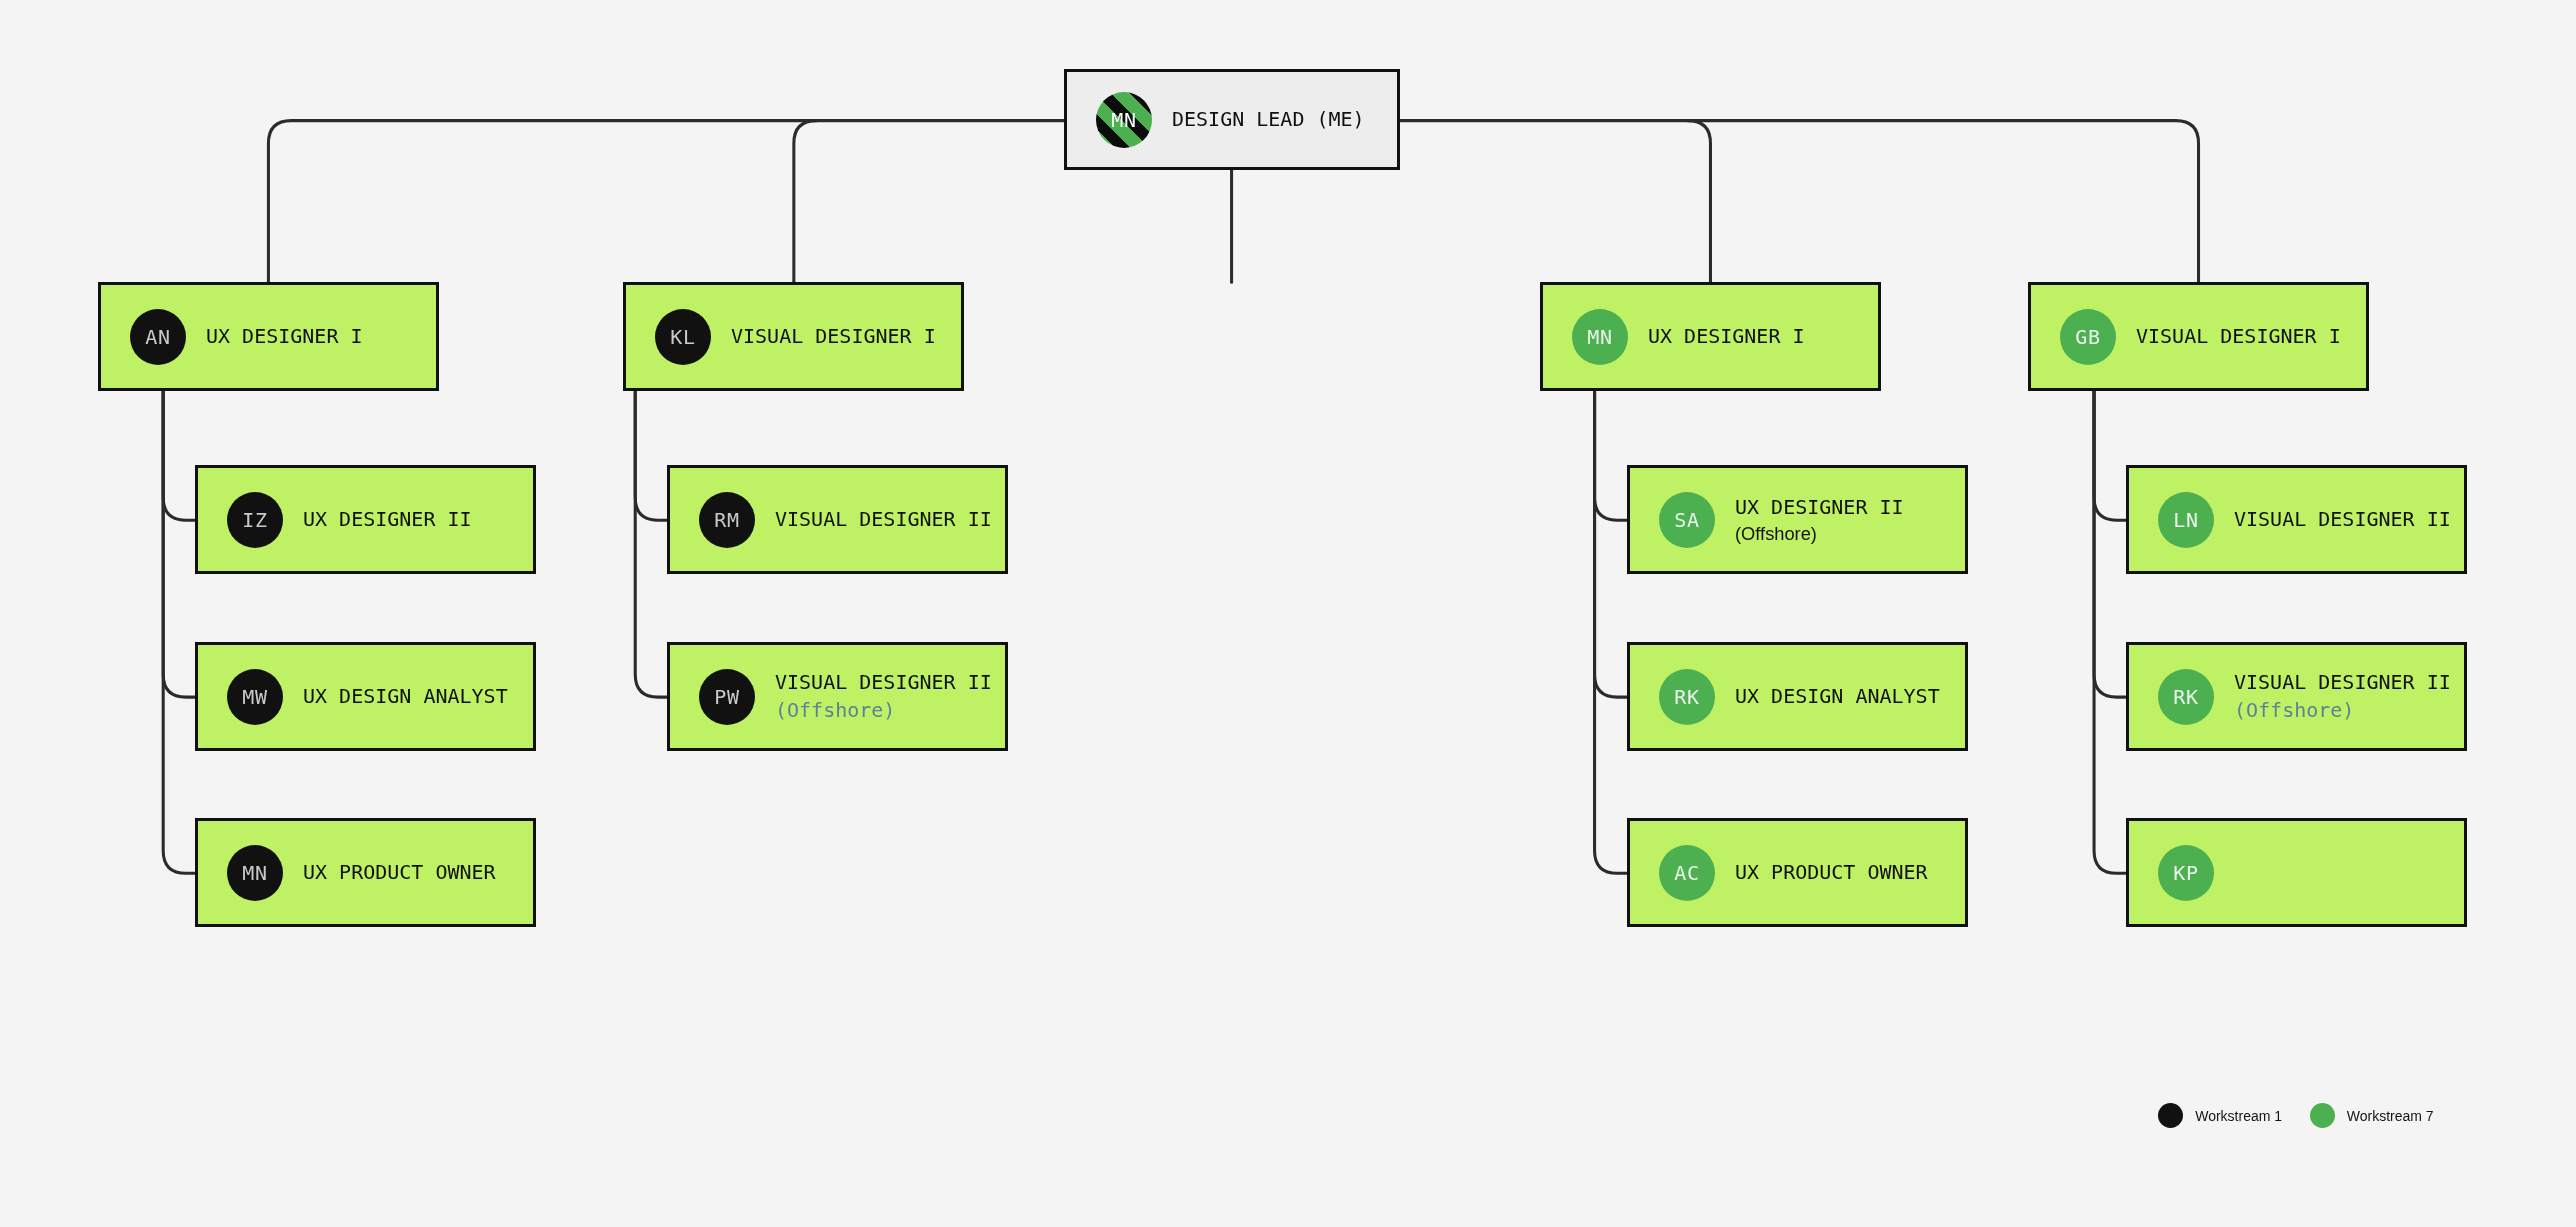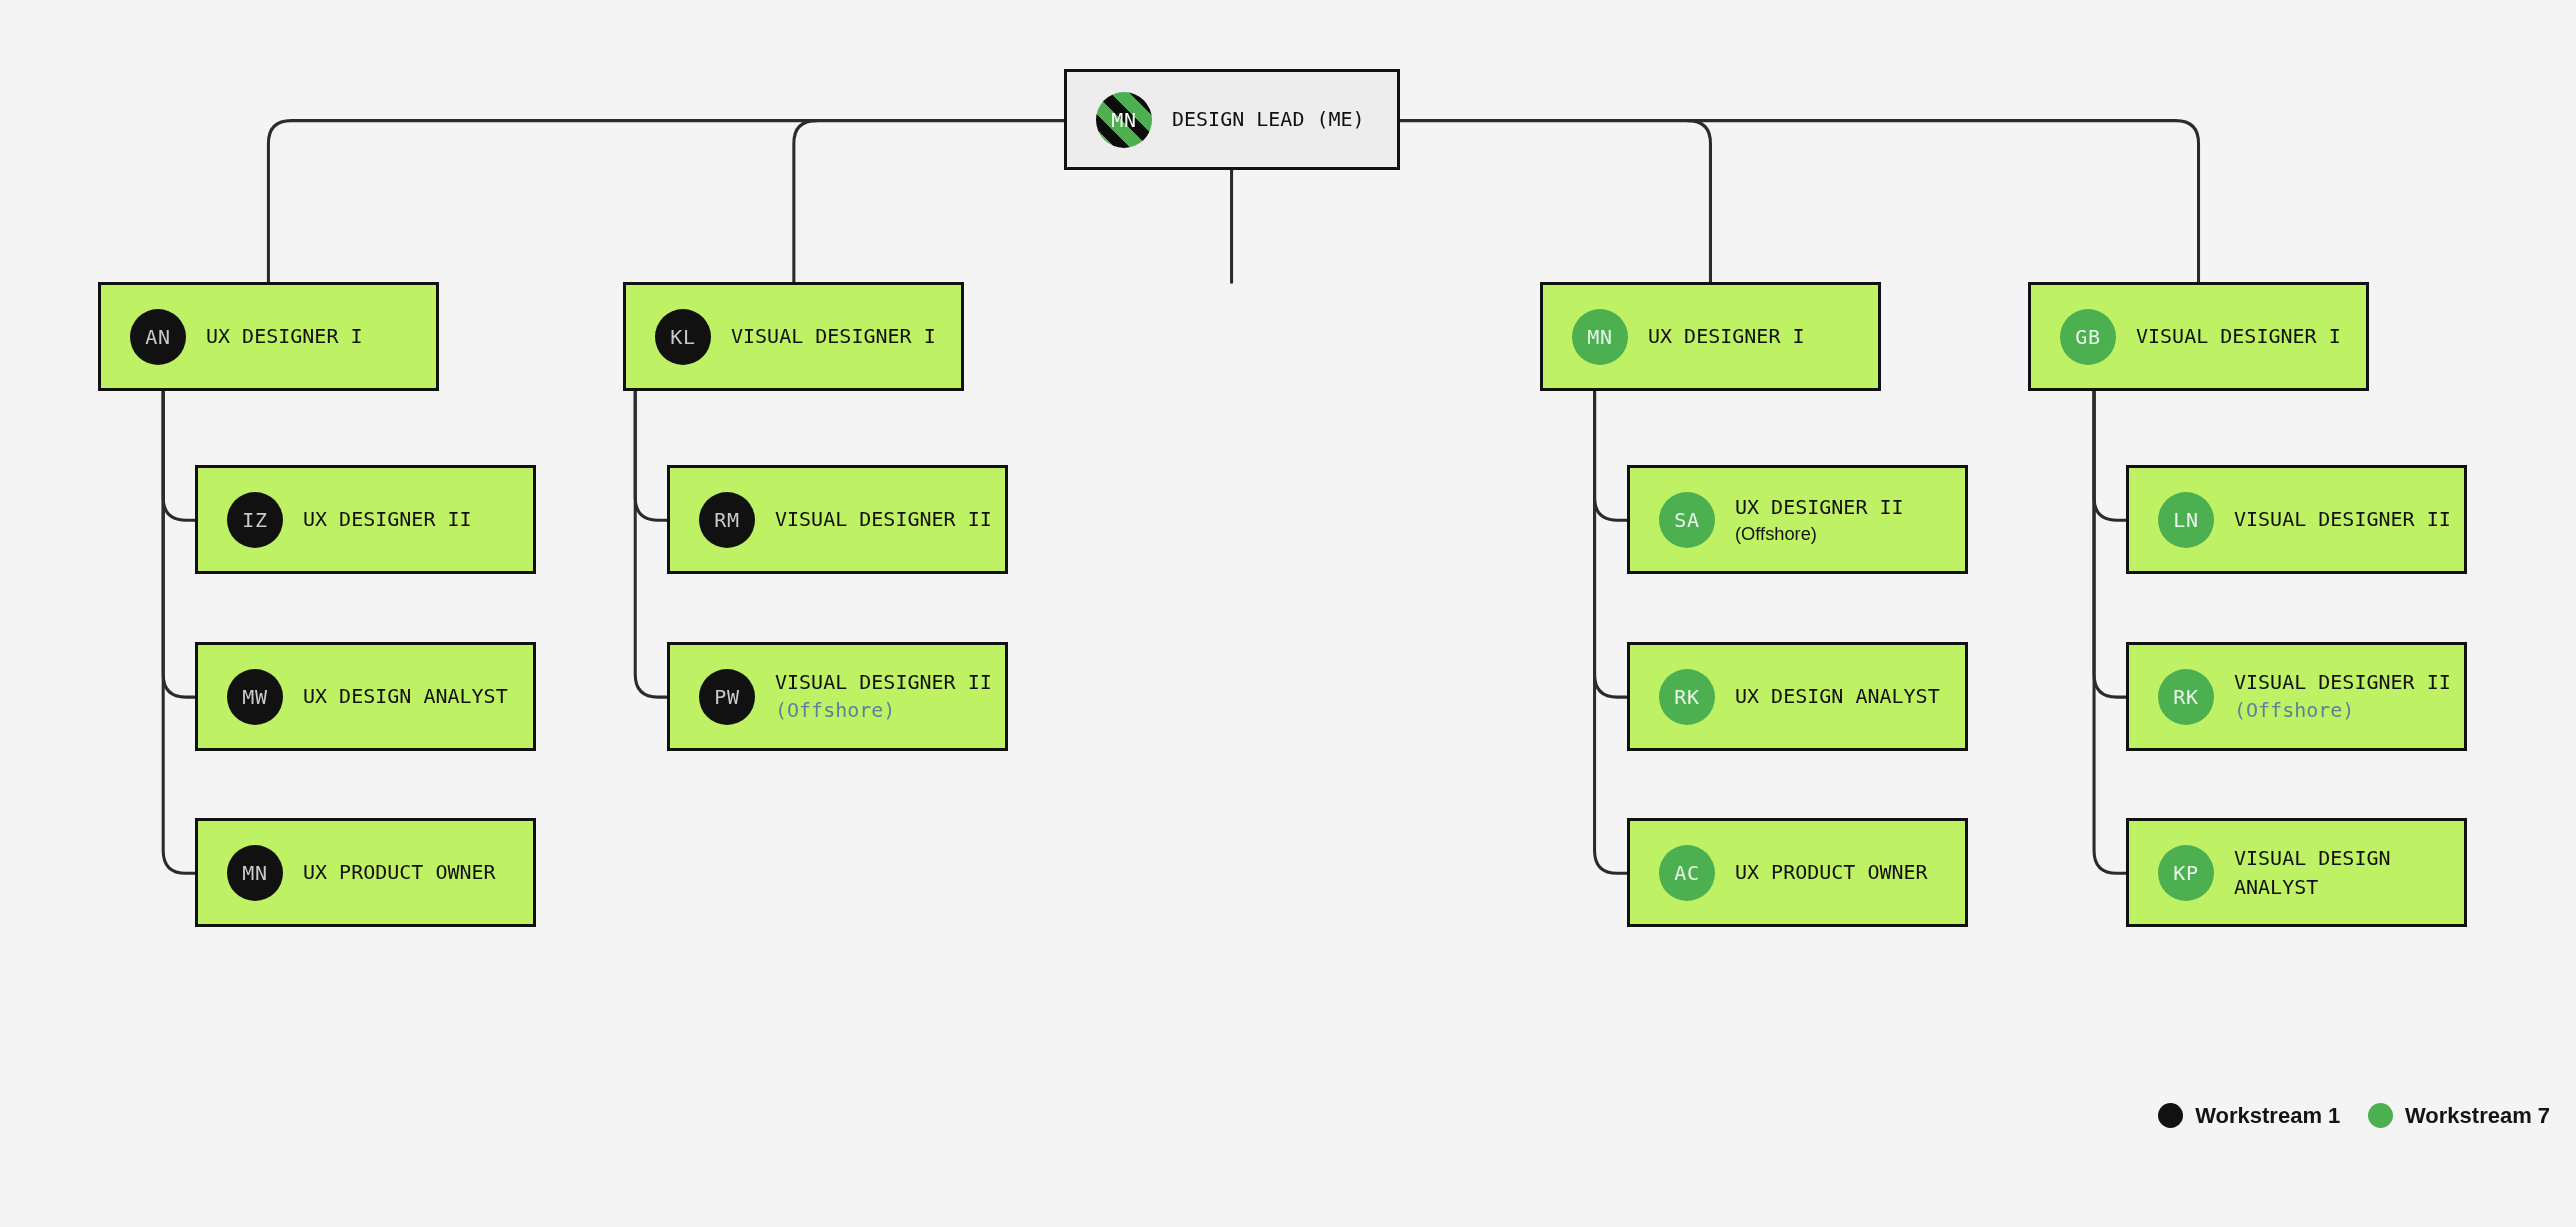--- a/index.html
+++ b/index.html
@@ -49,21 +49,21 @@
   }
   .legend{
     position:absolute;left:2158px;top:1101px;height:29px;
     display:flex;align-items:center;gap:27.5px;
     font-family:"Liberation Sans", sans-serif;
   }
   .legend-item{display:flex;align-items:center;gap:12.2px;}
   .legend-dot{width:25px;height:25px;border-radius:50%;}
   .legend-dot.ws1{background:var(--ws1);}
   .legend-dot.ws2{background:var(--ws2);}
-  .legend-label{font-size:22px;color:#141414;font-weight:700;white-space:nowrap;}
+  .legend-label{font-size:14px;color:#141414;font-weight:400;white-space:nowrap;}
 </style>
 </head>
 <body>
 
 <div id="canvas">
 
   <svg id="wires" viewBox="0 0 3378 1610" xmlns="http://www.w3.org/2000/svg">
     <g stroke="#2b2b2b" stroke-width="4" fill="none" stroke-linecap="round">
 
       <path d="M 1615 223 L 1615 370"></path>
@@ -220,23 +220,20 @@
       </div>
     <div class="label">
       <div class="title">VISUAL DESIGNER II</div>
       <div class="subtitle-muted">(Offshore)</div>
     </div>
   </div>
   <div class="node" style="left:2126px;top:818px">
     <div class="avatar" data-ws="2">
         <span>KP</span>
       </div>
-    <div class="label" style="max-width:229px;">
-        <div class="title">VISUAL DESIGN ANALYST</div>
-      </div>
   </div>
 
   <div class="legend">
     <div class="legend-item">
       <span class="legend-dot ws1"></span>
       <span class="legend-label">Workstream 1</span>
     </div>
     <div class="legend-item">
       <span class="legend-dot ws2"></span>
       <span class="legend-label">Workstream 7</span>

